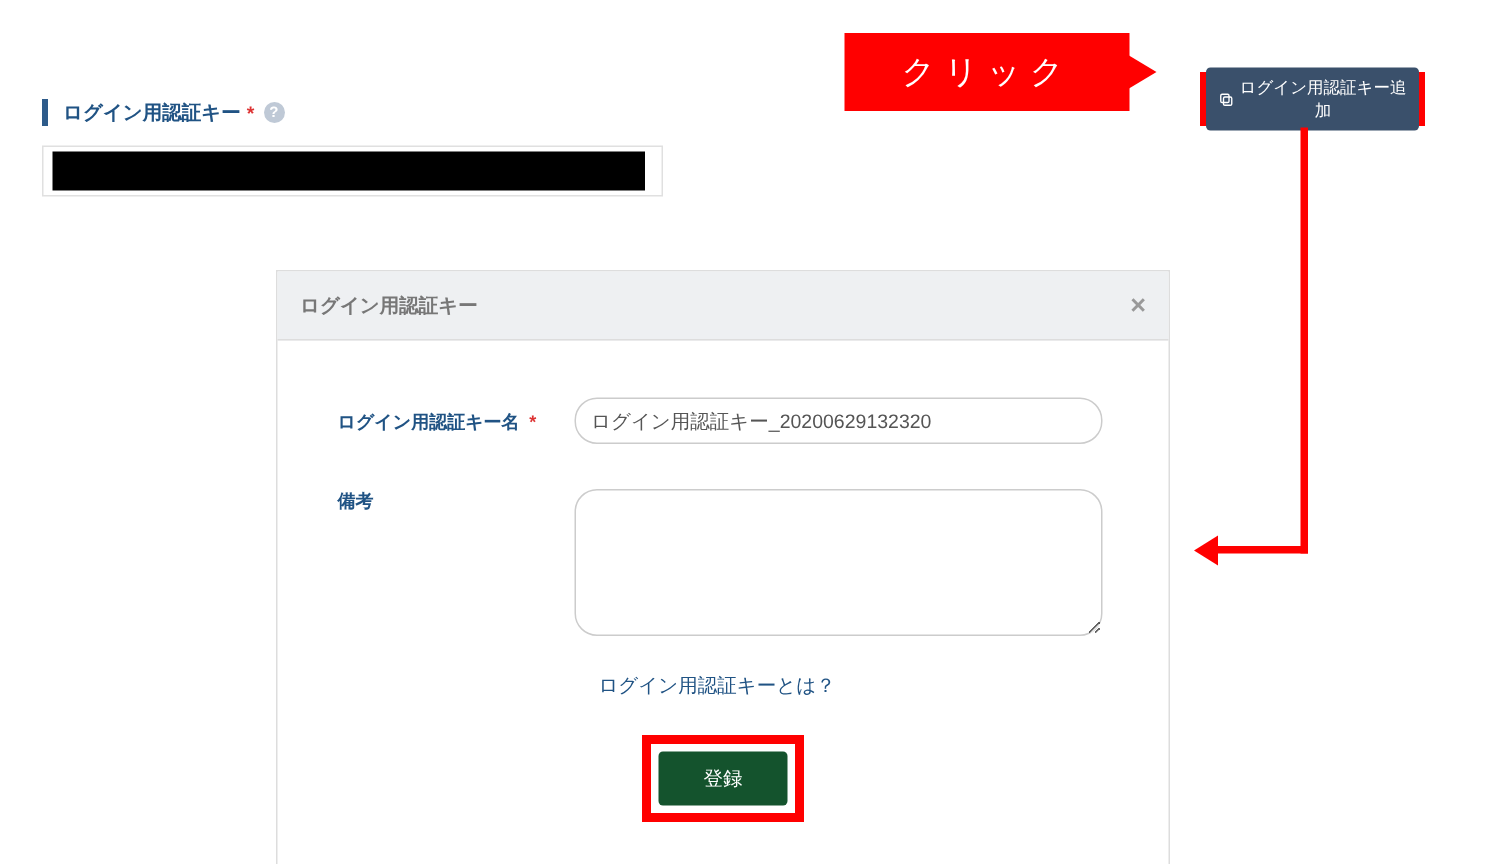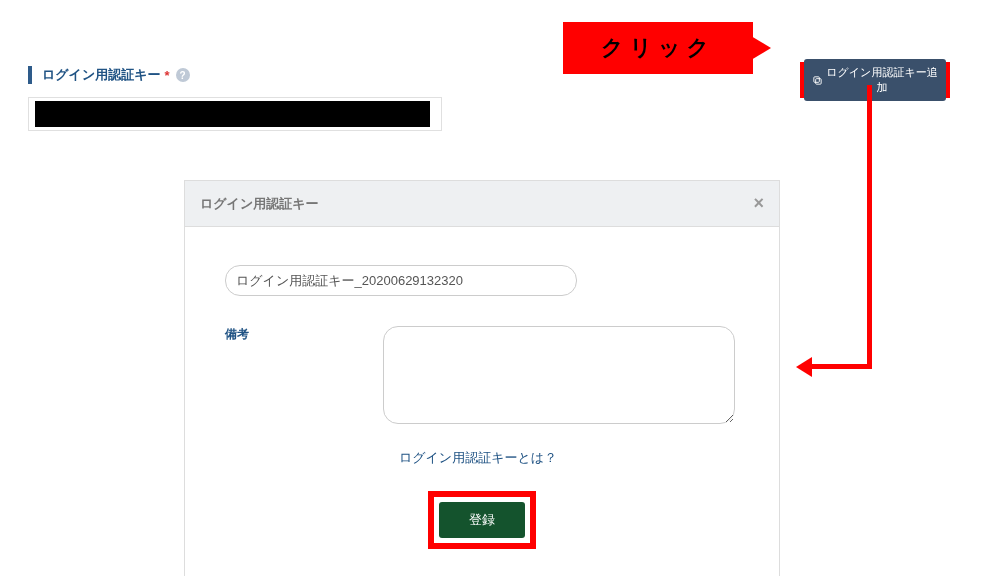--- a/index.html
+++ b/index.html
@@ -66,43 +66,43 @@
       margin: 1px 0 0 4px;
     }
 
     .click-callout {
       position: absolute;
       top: 22px;
       left: 563px;
       width: 190px;
       height: 52px;
       background: #ff0000;
-      color: #000000;
+      color: #ffffff;
       font-size: 22px;
-      font-weight: bold;
+      font-weight: normal;
       display: flex;
       align-items: center;
       justify-content: center;
       letter-spacing: 6px;
     }
     .click-callout::after {
       content: "";
       position: absolute;
       right: -18px;
       top: 50%;
       transform: translateY(-50%);
       width: 0; height: 0;
       border-top: 12px solid transparent;
       border-bottom: 12px solid transparent;
       border-left: 20px solid #ff0000;
     }
 
     .add-button-wrap {
       position: absolute;
-      top: 62px;
+      top: 48px;
       left: 800px;
       width: 150px;
       height: 36px;
       border: 4px solid #ff0000;
       display: flex;
       align-items: center;
       justify-content: center;
     }
     .add-button {
       background: #3a506b;
@@ -270,20 +270,24 @@
 <div class="arrow-head"></div>
 
 <div class="modal">
   <div class="modal-header">
     <span class="modal-title">ログイン用認証キー</span>
     <button class="modal-close">×</button>
   </div>
   <div class="modal-body">
 
     <div class="form-row">
+      <div class="form-label">
+        <span>ログイン用認証キー名</span>
+        <span class="req">*</span>
+      </div>
       <input type="text" class="form-control" value="ログイン用認証キー_20200629132320" style="">
     </div>
 
     <div class="form-row" style="align-items:flex-start;">
       <div class="form-label" style="padding-top:0;">備考</div>
       <textarea class="form-control" value="" style=""></textarea>
     </div>
 
     <div class="help-link-row">
       <a href="#" class="help-link">ログイン用認証キーとは？</a>

